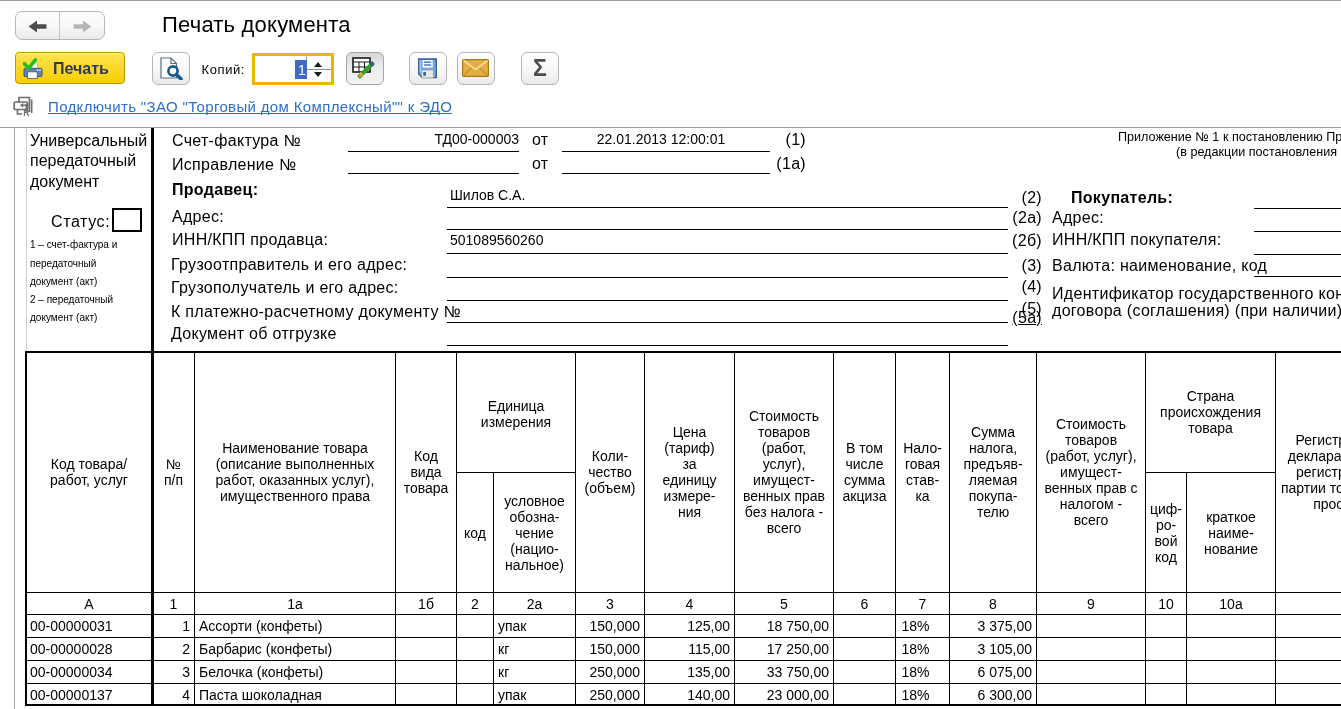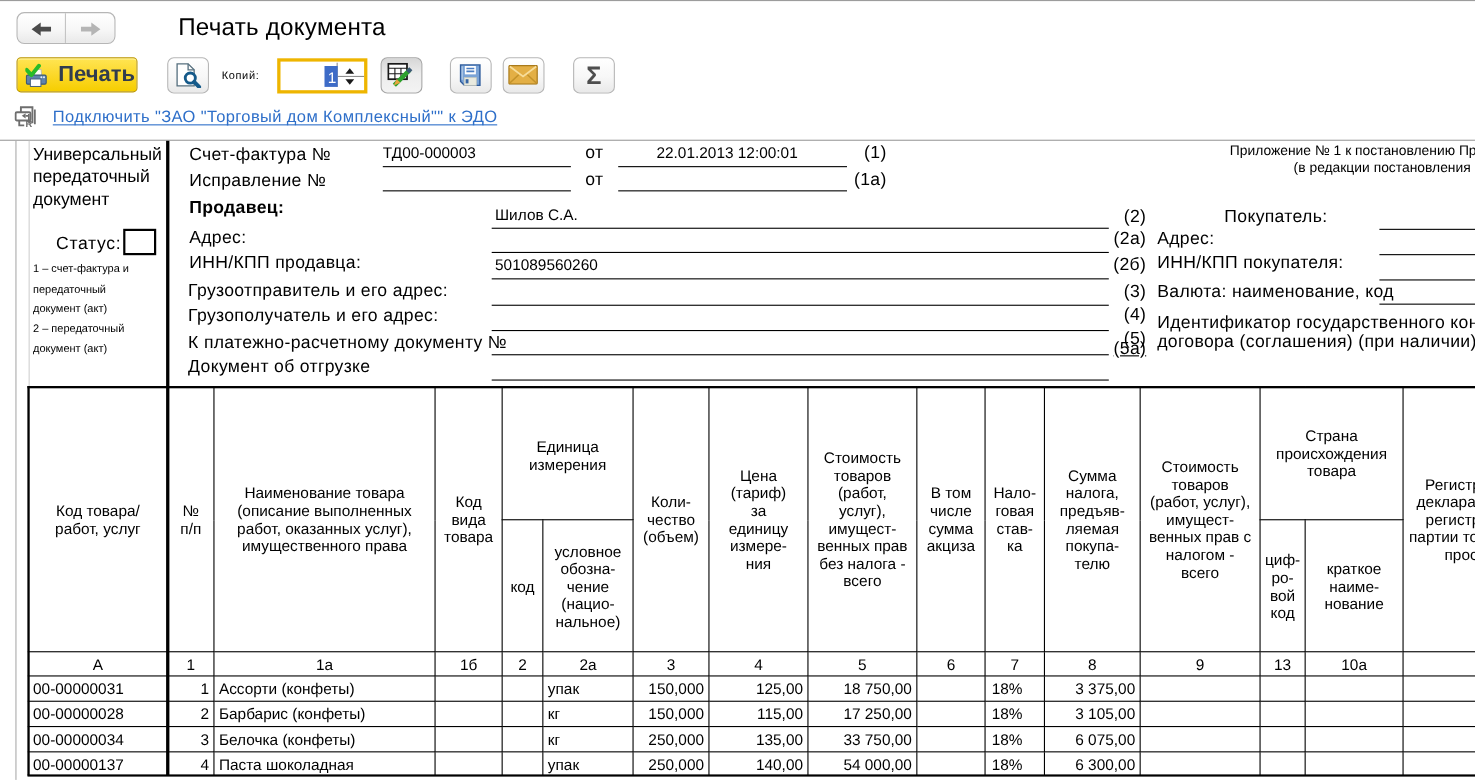--- a/index.html
+++ b/index.html
@@ -37,31 +37,31 @@
 <div class="abs" style="left:15px;top:52px;width:108px;height:30px;border:1px solid #ba9500;border-radius:4px;
   background:linear-gradient(180deg,#ffe553 0%,#fcd92e 45%,#f6ce00 100%);box-shadow:inset 0 1px 0 #fff3a0;"></div>
 <svg class="abs" style="left:23px;top:56px;" width="20" height="23" viewBox="0 0 20 23">
   <rect x="8.2" y="7.3" width="6.4" height="5.6" fill="#fffef5" stroke="#b9b9a8" stroke-width="0.8" transform="rotate(-6 11 10)"></rect>
   <rect x="1" y="12.3" width="18" height="8.2" rx="1.2" fill="#5f83ad" stroke="#3a5878" stroke-width="1"></rect>
   <circle cx="14.6" cy="14.2" r="0.9" fill="#e8eef5"></circle>
   <circle cx="17" cy="14.2" r="0.9" fill="#e8eef5"></circle>
   <rect x="4.6" y="15.8" width="9.6" height="6.8" fill="#fff" stroke="#46617f" stroke-width="0.9"></rect>
   <path d="M1.2 7.6 L5.6 12.3 L12.4 3.8" fill="none" stroke="#28bc28" stroke-width="3.6" stroke-linecap="round" stroke-linejoin="round"></path>
 </svg>
-<div class="abs" style="left:53px;top:59.6px;font-size:20px;line-height:17px;font-weight:bold;color:#313c4e;">Печать</div>
+<div class="abs" style="left:53px;top:59.6px;font-size:16px;line-height:17px;font-weight:bold;color:#313c4e;">Печать</div>
 
 <div class="btn" style="left:152px;top:52px;width:36px;height:31px;"></div>
 <svg class="abs" style="left:160px;top:57px;" width="24" height="23" viewBox="0 0 24 23">
   <path d="M1 1 H11 L16.5 6.5 V21 H1 Z" fill="#fff" stroke="#57707f" stroke-width="1.2"></path>
   <path d="M11 1 V6.5 H16.5" fill="none" stroke="#57707f" stroke-width="1.2"></path>
   <circle cx="13" cy="14" r="4.6" fill="#fff" stroke="#155a8a" stroke-width="2.6"></circle>
   <path d="M16.5 17.5 L21 22" stroke="#155a8a" stroke-width="3.6" stroke-linecap="round"></path>
 </svg>
 
-<div class="abs" style="left:201.5px;top:60.8px;font-size:10px;line-height:17px;letter-spacing:0.6px;">Копий:</div>
+<div class="abs" style="left:201.5px;top:60.8px;font-size:13px;line-height:17px;letter-spacing:0.6px;">Копий:</div>
 <div class="abs" style="left:252px;top:53px;width:76px;height:26px;border:3px solid #eeb500;background:#fff;"></div>
 <div class="abs" style="left:306px;top:57px;width:1px;height:22px;background:#8e8e8e;"></div>
 <div class="abs" style="left:307px;top:69px;width:24px;height:1px;background:#8e8e8e;"></div>
 <div class="abs" style="left:295px;top:60px;width:12px;height:19px;background:#3d6bc7;"></div>
 <div class="abs" style="left:298px;top:62px;font-size:14px;color:#fff;">1</div>
 <div class="abs" style="left:314px;top:61.5px;width:0;height:0;border-left:4.5px solid transparent;border-right:4.5px solid transparent;border-bottom:5.5px solid #1a1a1a;"></div>
 <div class="abs" style="left:314px;top:72px;width:0;height:0;border-left:4.5px solid transparent;border-right:4.5px solid transparent;border-top:5.5px solid #1a1a1a;"></div>
 
 <div class="abs" style="left:346px;top:52px;width:36px;height:31px;border:1px solid #a6a6a6;border-radius:6px;
   background:linear-gradient(180deg,#d6d6d6 0%,#ececec 45%,#f3f3f3 100%);"></div>
@@ -114,21 +114,21 @@
 
 <div class="lbl14" style="left:30px;top:130.5px;line-height:20.9px;letter-spacing:0;">Универсальный<br>передаточный<br>документ</div>
 <div class="lbl14" style="left:51px;top:212.5px;letter-spacing:0.6px;">Статус:</div>
 <div class="abs" style="left:112px;top:208px;width:26px;height:20px;border:2px solid #000;"></div>
 <div class="lbl13" style="left:30px;top:236.3px;line-height:18.3px;">1 – счет-фактура и<br>передаточный<br>документ (акт)<br>2 – передаточный<br>документ (акт)</div>
 
 <div class="lbl14" style="left:172px;top:132.4px;">Счет-фактура №</div>
 <div class="lbl14" style="left:172px;top:156px;">Исправление №</div>
 <div class="hl" style="left:348px;top:151px;width:171px;"></div>
 <div class="hl" style="left:348px;top:173px;width:171px;"></div>
-<div class="val" style="left:348px;top:131.2px;width:171px;text-align:left;">ТД00-000003</div>
+<div class="val" style="left:348px;top:131.2px;width:171px;text-align:right;">ТД00-000003</div>
 <div class="lbl14" style="left:532px;top:131.3px;">от</div>
 <div class="lbl14" style="left:532px;top:155px;">от</div>
 <div class="hl" style="left:562px;top:151px;width:208px;"></div>
 <div class="hl" style="left:562px;top:173px;width:208px;"></div>
 <div class="val" style="left:557px;top:131.2px;width:208px;text-align:center;">22.01.2013 12:00:01</div>
 <div class="lbl14" style="left:770px;top:131.3px;width:36px;text-align:right;">(1)</div>
 <div class="lbl14" style="left:770px;top:155.2px;width:36px;text-align:right;">(1а)</div>
 
 <div class="lbl14" style="left:172px;top:181px;font-weight:bold;">Продавец:</div>
 <div class="val" style="left:450px;top:186.7px;">Шилов С.А.</div>
@@ -148,21 +148,21 @@
 <div class="hl" style="left:447px;top:345px;width:561px;"></div>
 
 <div class="lbl14" style="left:1000px;top:188.7px;width:42px;text-align:right;">(2)</div>
 <div class="lbl14" style="left:1000px;top:209.2px;width:42px;text-align:right;">(2а)</div>
 <div class="lbl14" style="left:1000px;top:232.2px;width:42px;text-align:right;">(2б)</div>
 <div class="lbl14" style="left:1000px;top:257.3px;width:42px;text-align:right;">(3)</div>
 <div class="lbl14" style="left:1000px;top:278.3px;width:42px;text-align:right;">(4)</div>
 <div class="lbl14" style="left:1000px;top:300px;width:42px;text-align:right;">(5)</div>
 <div class="lbl14" style="left:1000px;top:309px;width:42px;text-align:right;text-decoration:underline;">(5а)</div>
 
-<div class="lbl14" style="left:1113px;top:188.7px;font-weight:normal;">Покупатель:</div>
+<div class="lbl14" style="left:1071px;top:188.7px;font-weight:bold;">Покупатель:</div>
 <div class="lbl14" style="left:1052px;top:208.7px;">Адрес:</div>
 <div class="lbl14" style="left:1052px;top:230.9px;text-align:right;">ИНН/КПП покупателя:</div>
 <div class="lbl14" style="left:1052px;top:256.7px;">Валюта: наименование, код</div>
 <div class="lbl14" style="left:1052px;top:284.7px;">Идентификатор государственного контракта,</div>
 <div class="lbl14" style="left:1052px;top:301.7px;">договора (соглашения) (при наличии):</div>
 <div class="hl" style="left:1254px;top:208px;width:87px;"></div>
 <div class="hl" style="left:1254px;top:231px;width:87px;"></div>
 <div class="hl" style="left:1254px;top:254px;width:87px;"></div>
 <div class="hl" style="left:1254px;top:276px;width:87px;"></div>
 
@@ -219,21 +219,21 @@
           <td>1б</td>
           <td>2</td>
           <td>2а</td>
           <td>3</td>
           <td>4</td>
  <td>5</td>
           <td>6</td>
           <td>7</td>
           <td>8</td>
           <td>9</td>
-          <td>13</td>
+          <td>10</td>
           <td>10а</td>
           <td>11</td>
 </tr>
 <tr style="height:23px;">
  <td class="d">00-00000031</td>
           <td class="n">1</td>
           <td class="d">Ассорти (конфеты)</td>
           <td></td>
           <td></td>
  <td class="p" style="padding-left:4px;">упак</td>
@@ -286,21 +286,21 @@
 </tr>
 <tr style="height:21px;">
  <td class="d">00-00000137</td>
           <td class="n">4</td>
           <td class="d">Паста шоколадная</td>
           <td></td>
           <td></td>
  <td class="p" style="padding-left:4px;">упак</td>
           <td class="n">250,000</td>
           <td class="n">140,00</td>
- <td class="n">54 000,00</td>
+ <td class="n">23 000,00</td>
           <td></td>
           <td class="p">18%</td>
           <td class="n">6 300,00</td>
  <td></td>
           <td></td>
           <td></td>
           <td></td>
 </tr>
 </tbody>
     </table>

